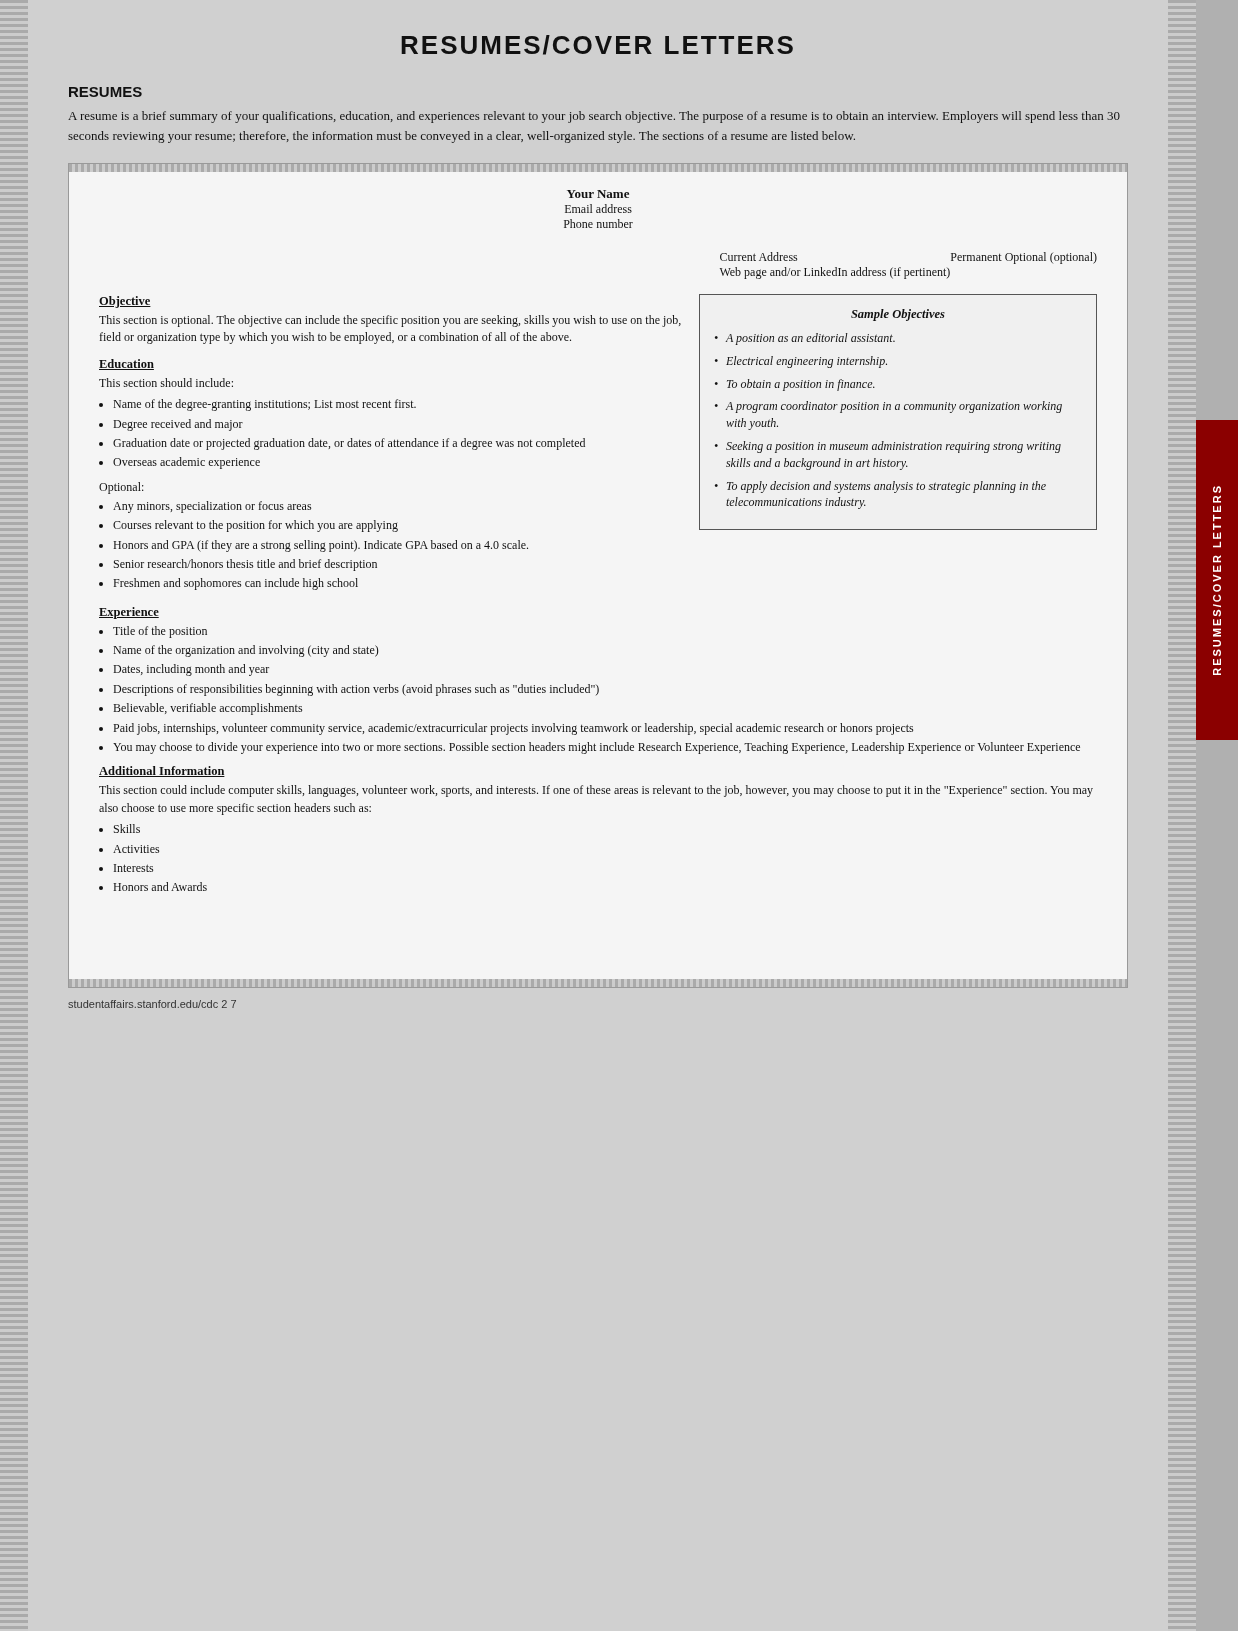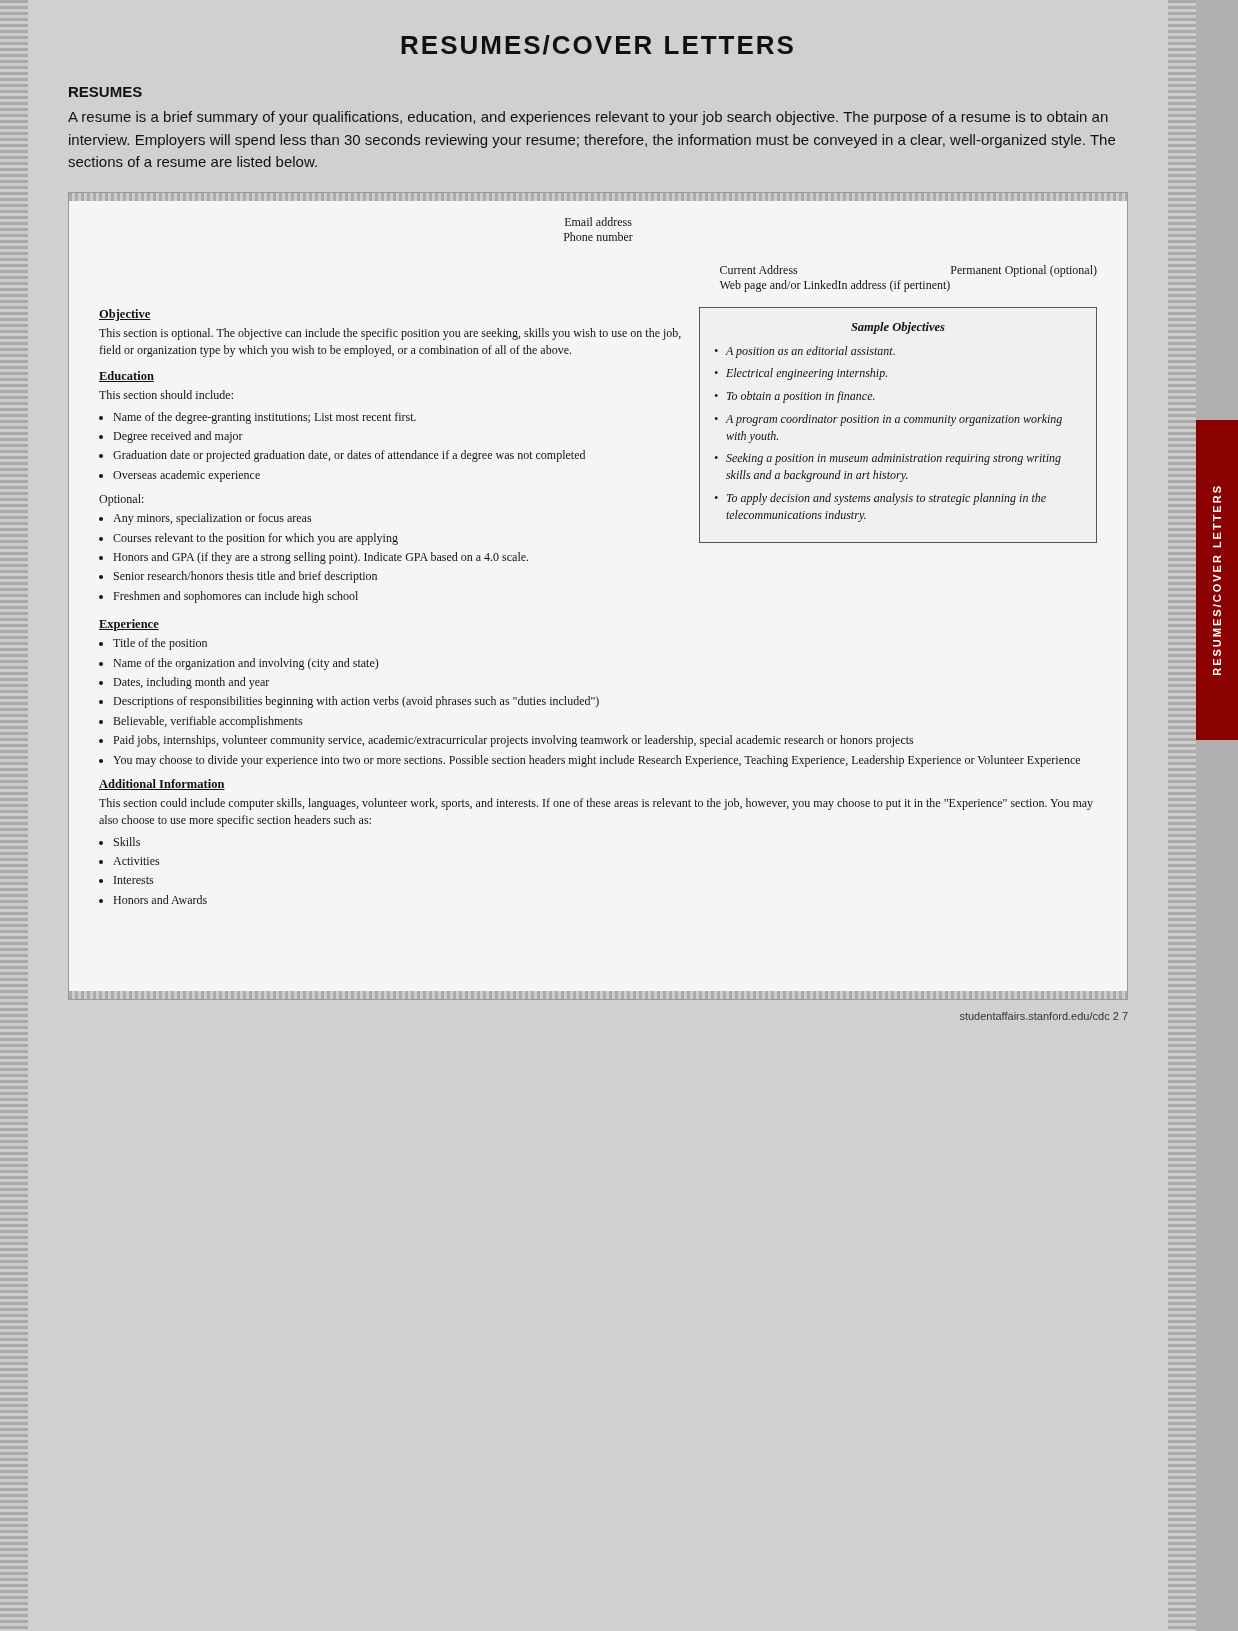--- a/index.html
+++ b/index.html
@@ -90,24 +90,24 @@
     }
 
     .section-heading {
       font-size: 15px;
       font-weight: bold;
       font-family: Arial, sans-serif;
       margin-bottom: 6px;
     }
 
     .intro-text {
-      font-size: 15px;
+      font-size: 13px;
       line-height: 1.5;
       margin-bottom: 18px;
-      font-family: Liberation Sans, sans-serif;
+      font-family: Liberation Serif, serif;
     }
 
     
     .resume-box {
       background: #f5f5f5;
       border: 1px solid #999;
       padding: 20px 30px 20px 30px;
       margin-bottom: 10px;
       position: relative;
     }
@@ -208,21 +208,21 @@
       position: relative;
       line-height: 1.4;
     }
     .sample-objectives-list li::before {
       content: "•";
       position: absolute;
       left: 0;
     }
 
     .footer-text {
-      text-align: right;
+      text-align: left;
       font-size: 11px;
       font-family: Arial, sans-serif;
       color: #333;
       margin-top: 8px;
     }
 
     .resume-bottom-strip {
       height: 8px;
       background: repeating-linear-gradient(
         90deg,
@@ -251,20 +251,21 @@
 
   <h1 class="page-title">RESUMES/COVER LETTERS</h1>
 
   <div class="section-heading">RESUMES</div>
   <p class="intro-text">A resume is a brief summary of your qualifications, education, and experiences relevant to your job search objective. The purpose of a resume is to obtain an interview. Employers will spend less than 30 seconds reviewing your resume; therefore, the information must be conveyed in a clear, well-organized style. The sections of a resume are listed below.</p>
 
   <div class="resume-box">
     <div class="resume-box-top-strip"></div>
 
     <div class="resume-header">
+      <div class="name">Your Name</div>
       <div class="contact">Email address</div>
       <div class="contact">Phone number</div>
     </div>
 
     <div class="resume-address-row">
       <div class="left-addr">
         <div>Current Address</div>
         <div>Web page and/or LinkedIn address (if pertinent)</div>
       </div>
       <div class="right-addr">

